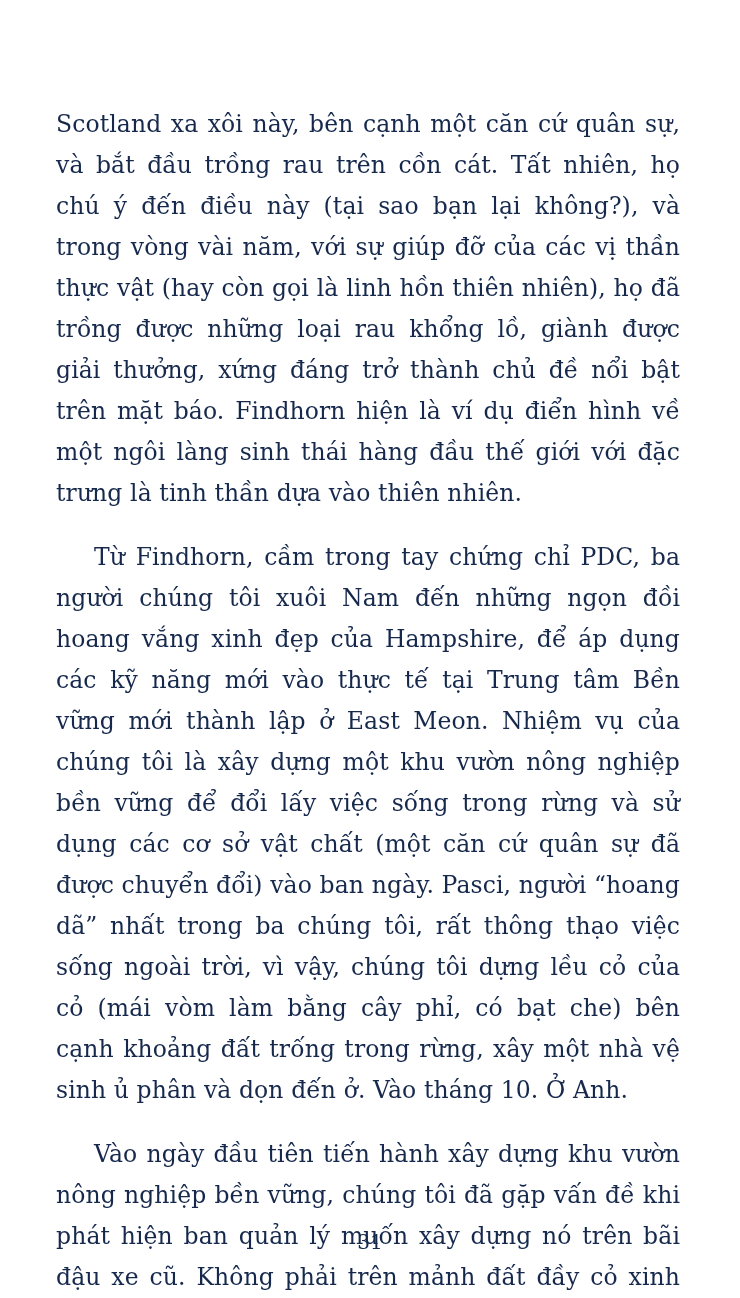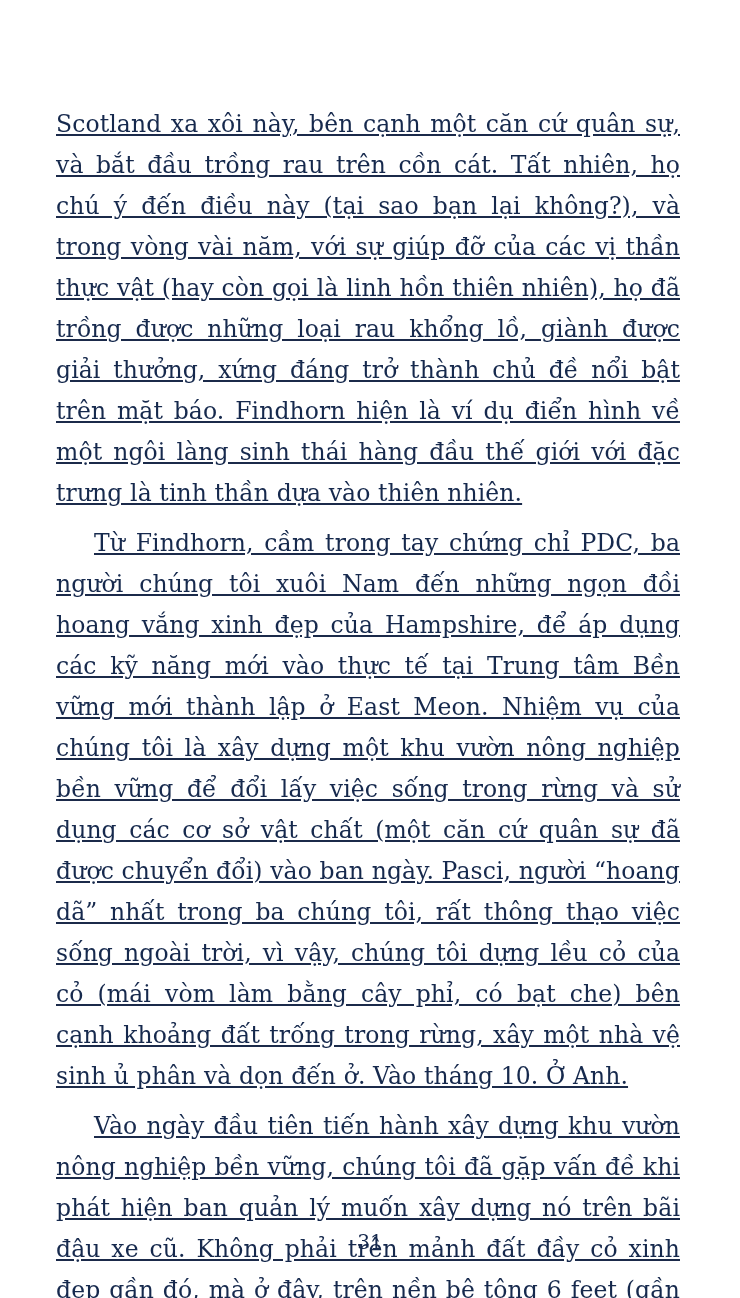--- a/index.html
+++ b/index.html
@@ -13,36 +13,35 @@
     font-family: "DejaVu Serif", serif;
     color: #1b2a4a;
     overflow: hidden;
   }
   .page {
     position: relative;
     width: 740px;
     height: 1298px;
     box-sizing: border-box;
     padding: 104px 60px 0 56px;
-    text-decoration: underline;
   }
   .body-text {
     font-size: 23.5px;
     line-height: 41px;
     text-align: justify;
     text-justify: inter-word;
     color: #16294d;
     letter-spacing: 0.1px;
   }
   .body-text p {
     margin: 0;
   }
   .body-text p.indent {
     text-indent: 38px;
-    margin-top: 9px;
+    margin-top: 23px;
   }
   .page-number {
     position: absolute;
     left: 0;
     right: 0;
     bottom: 44px;
     text-align: center;
     font-size: 20px;
     color: #16294d;
     font-family: "DejaVu Serif", serif;

